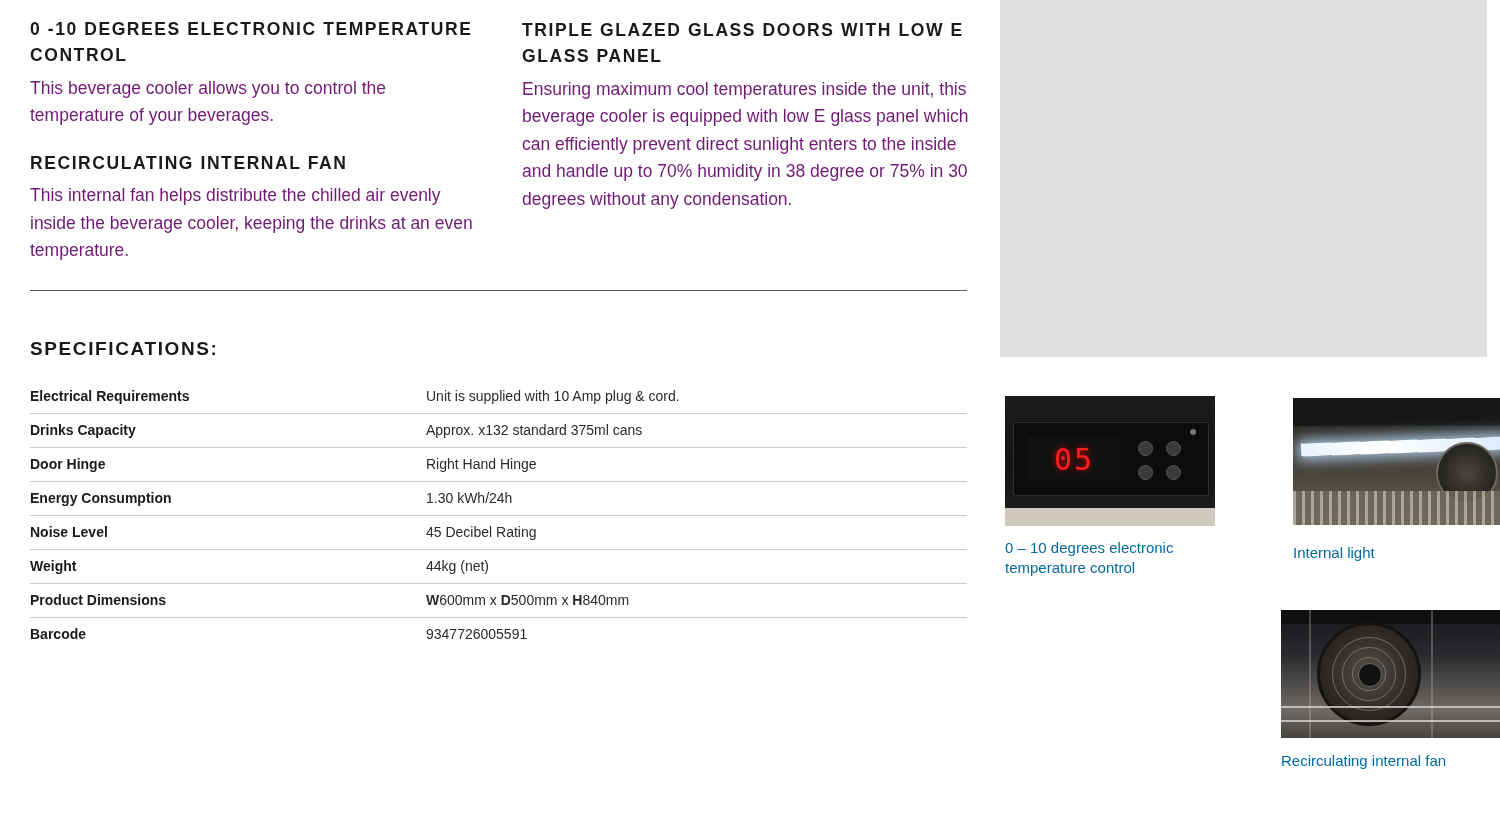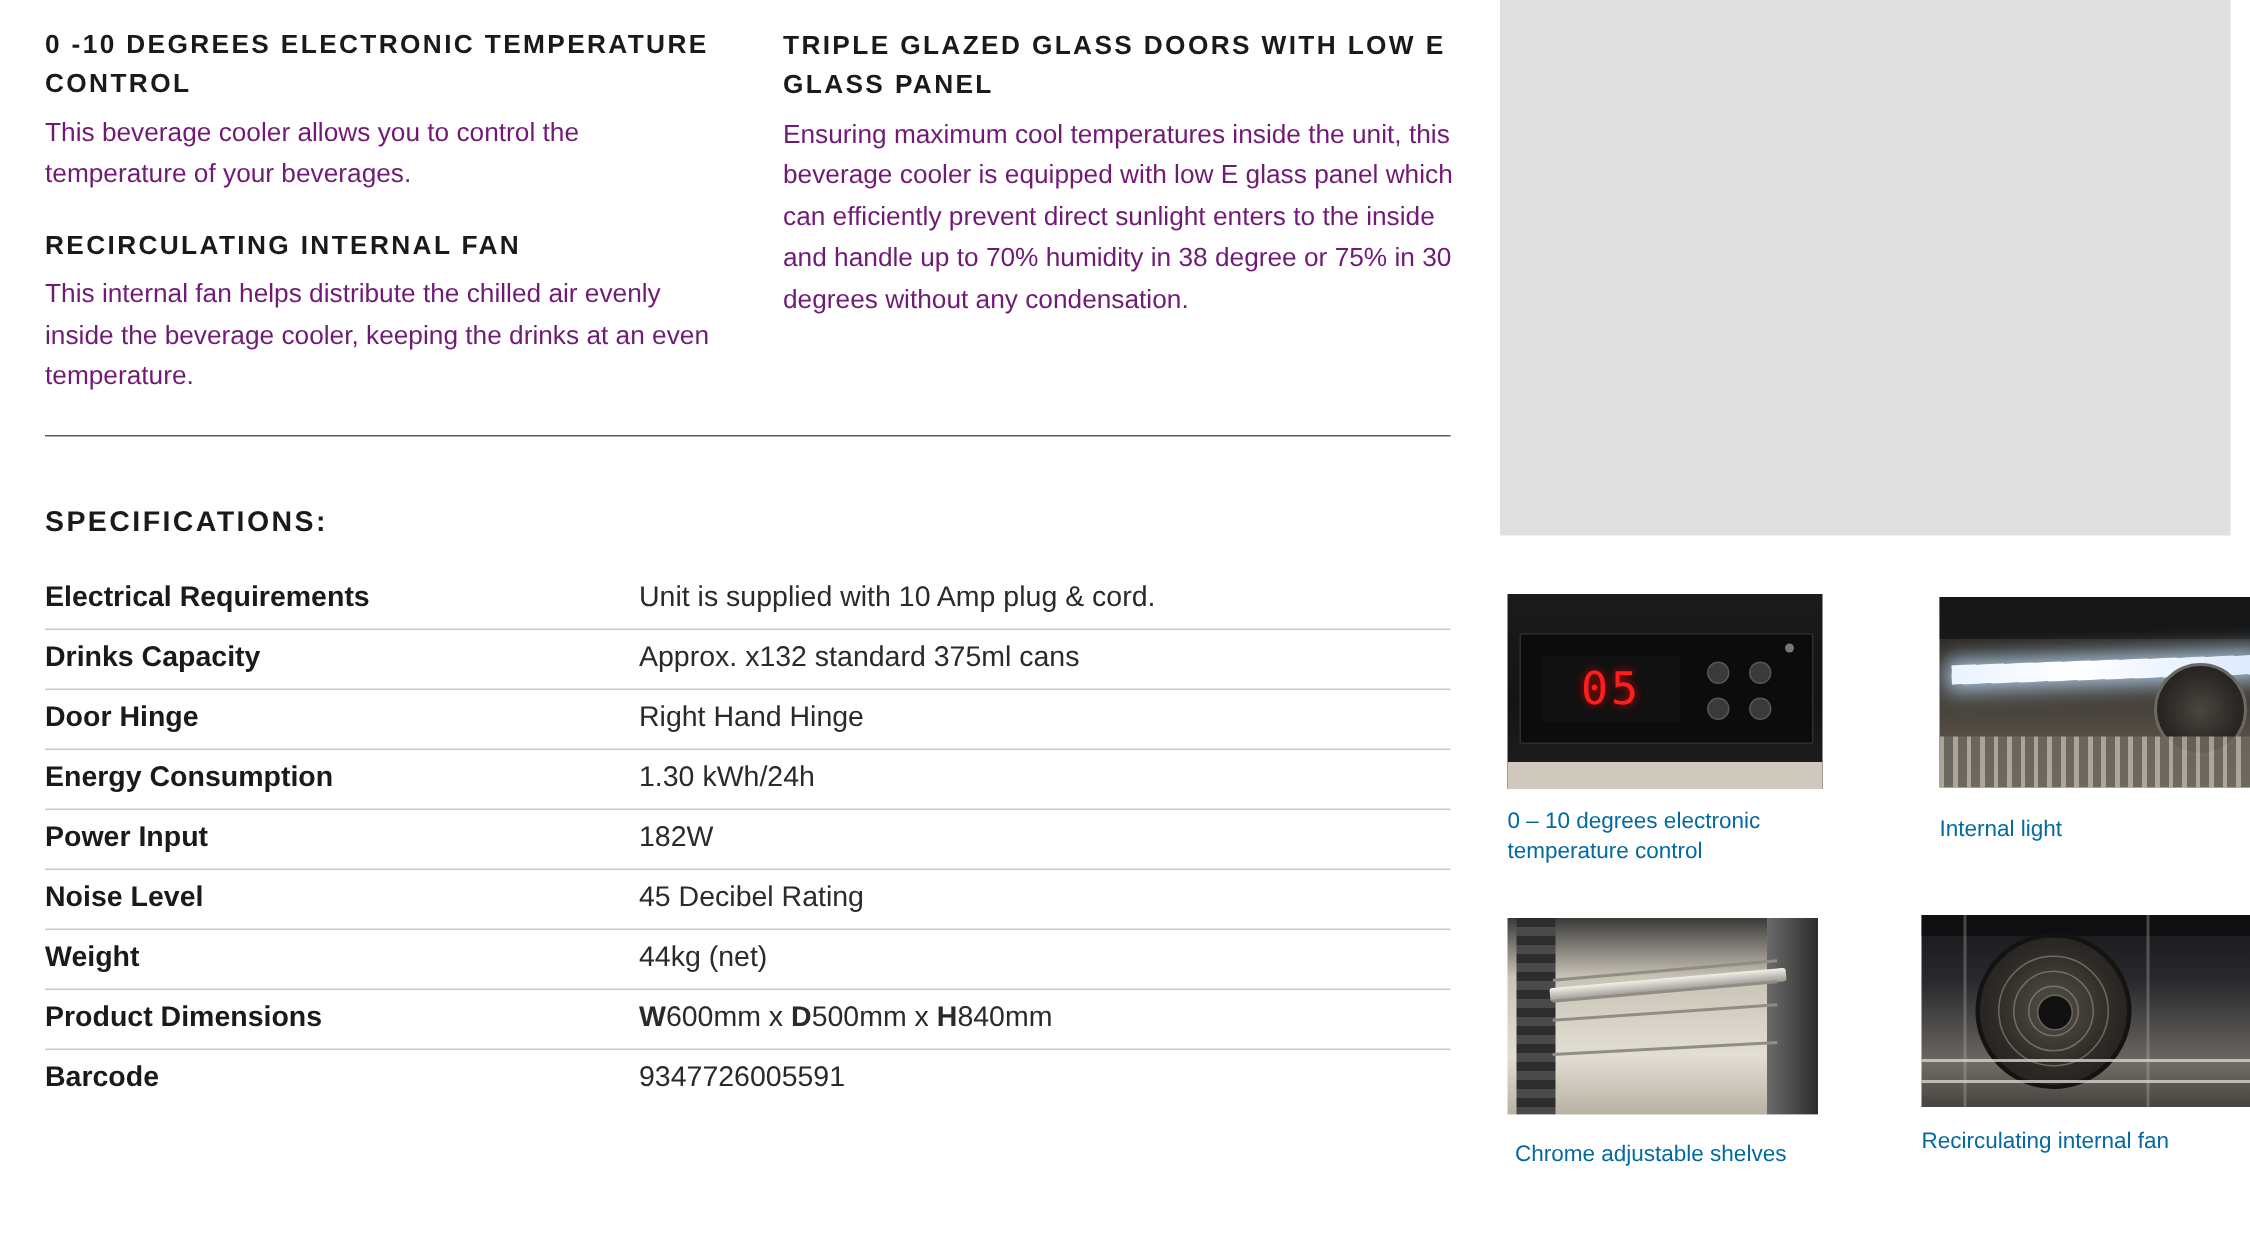--- a/index.html
+++ b/index.html
@@ -93,21 +93,21 @@
     position: absolute;
     left: 30px;
     top: 380px;
     width: 937px;
     border-collapse: collapse;
     table-layout: fixed;
   }
   table.spec-table td {
     padding: 8px 0 9px 0;
     vertical-align: top;
-    font-size: 19px;
+    font-size: 14px;
     border-bottom: 1px solid #c9c9c9;
   }
   table.spec-table tr:last-child td {
     border-bottom: none;
   }
   td.spec-label {
     width: 396px;
     padding-left: 30px;
     font-weight: bold;
     color: #1a1a1a;
@@ -389,24 +389,20 @@
           <td class="spec-label">Drinks Capacity</td>
           <td class="spec-value">Approx. x132 standard 375ml cans</td>
         </tr>
         <tr>
           <td class="spec-label">Door Hinge</td>
           <td class="spec-value">Right Hand Hinge</td>
         </tr>
         <tr>
           <td class="spec-label">Energy Consumption</td>
           <td class="spec-value">1.30 kWh/24h</td>
-        </tr>
-        <tr>
-          <td class="spec-label">Power Input</td>
-          <td class="spec-value">182W</td>
         </tr>
         <tr>
           <td class="spec-label">Noise Level</td>
           <td class="spec-value">45 Decibel Rating</td>
         </tr>
         <tr>
           <td class="spec-label">Weight</td>
           <td class="spec-value">44kg (net)</td>
         </tr>
         <tr>
@@ -448,32 +444,20 @@
       <div class="thumb-cell cell-light">
         <div class="thumb-img light-panel">
           <div class="light-top"></div>
           <div class="led-strip"></div>
           <div class="light-fan"></div>
           <div class="light-grille"></div>
         </div>
         <div class="thumb-cap">Internal light</div>
       </div>
 
-      <div class="thumb-cell cell-shelf">
-        <div class="thumb-img shelf-panel">
-          <div class="shelf-left-rail"></div>
-          <div class="shelf-right-rail"></div>
-          <div class="shelf-bar"></div>
-          <div class="shelf-wire w1"></div>
-          <div class="shelf-wire w2"></div>
-          <div class="shelf-wire w3"></div>
-          <div class="shelf-wire w4"></div>
-        </div>
-        <div class="thumb-cap">Chrome adjustable shelves</div>
-      </div>
 
       <div class="thumb-cell cell-fan">
         <div class="thumb-img fan-panel">
           <div class="fan-top"></div>
           <div class="fan-circle">
             <div class="fan-ring r1"></div>
             <div class="fan-ring r2"></div>
             <div class="fan-ring r3"></div>
             <div class="fan-hub"></div>
           </div>

